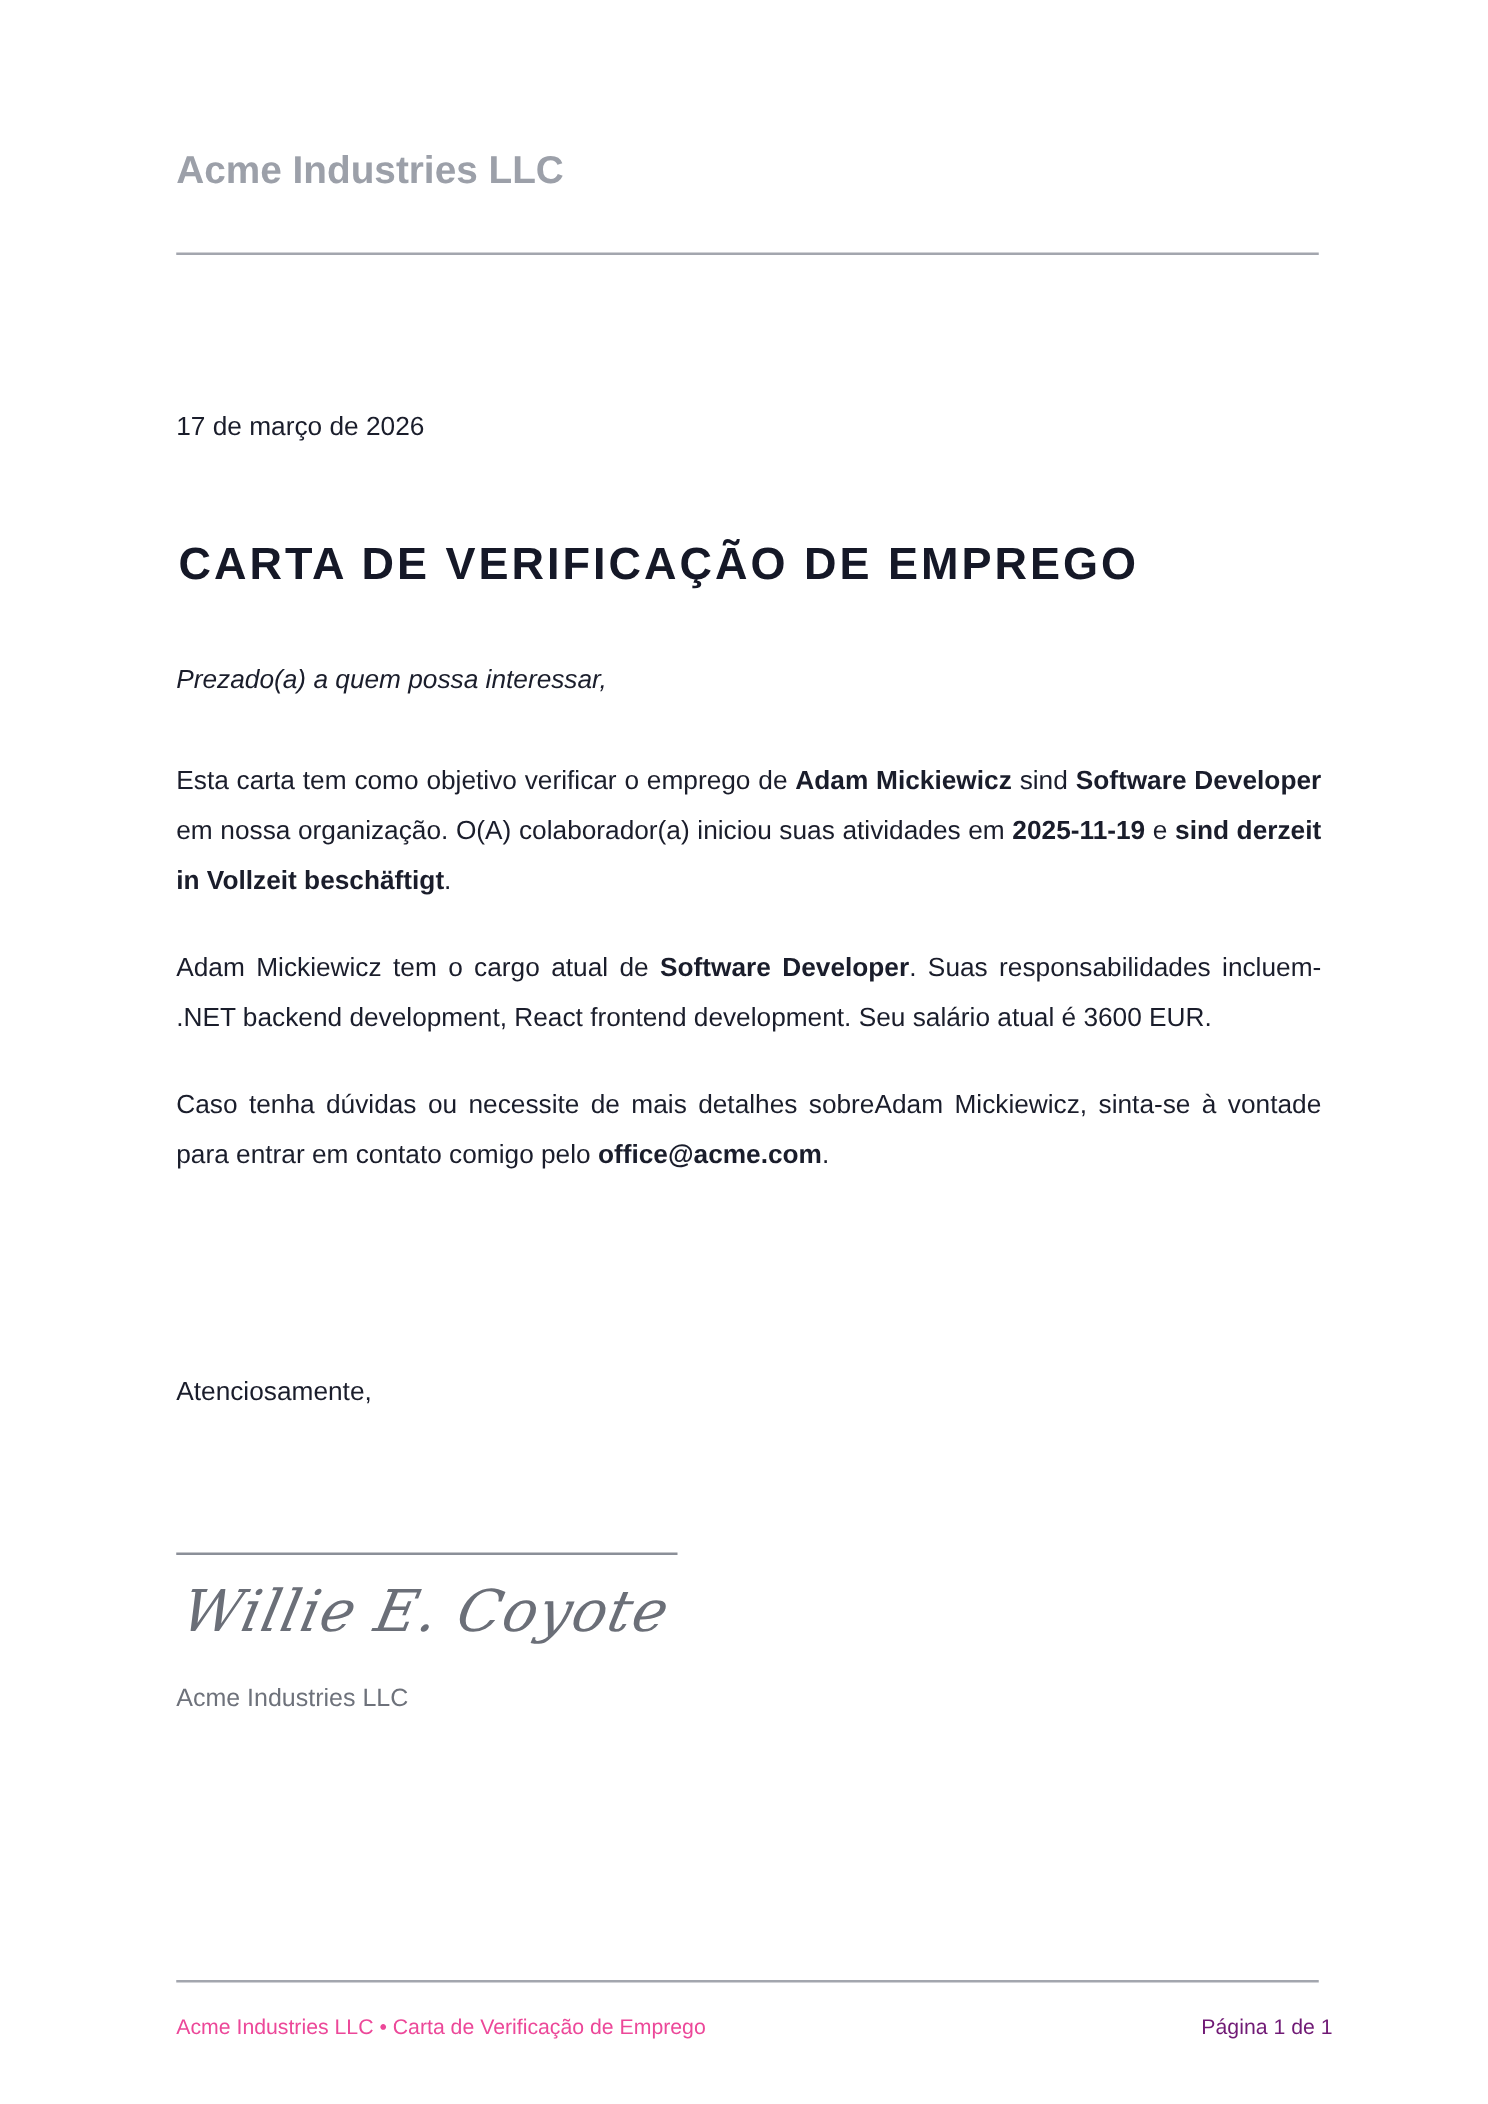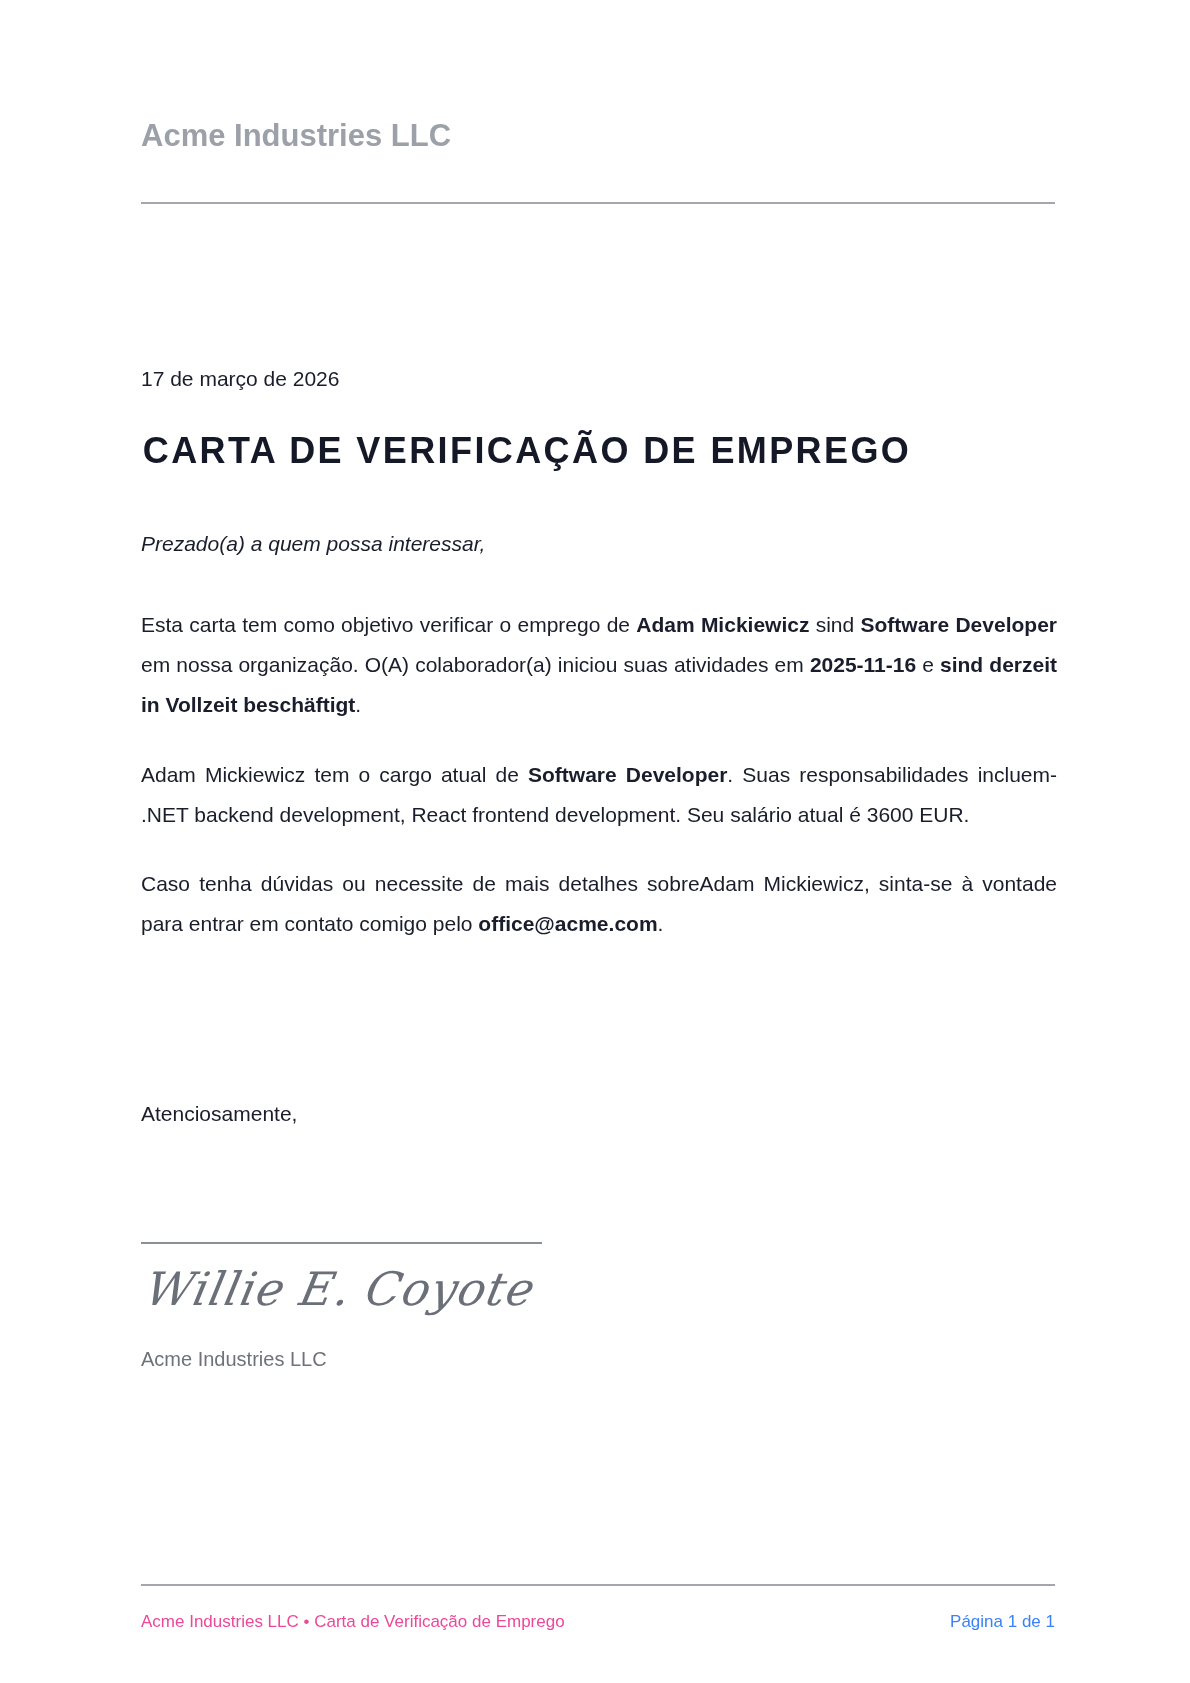--- a/index.html
+++ b/index.html
@@ -1,44 +1,44 @@
 <!DOCTYPE html>
 <html><head>
   <meta charset="utf-8">
   <style>
     html, body { margin: 0; padding: 0; background: #ffffff; }
     body { width: 1190px; height: 1683px; position: relative; overflow: hidden;
            font-family: "Liberation Sans", sans-serif; color: #1a1d2b; }
     .company-header { position: absolute; left: 141px; top: 118px; font-size: 31px; font-weight: bold; color: #9ca0a9; }
     .rule { position: absolute; left: 141px; width: 914px; height: 2px; background: #a3a6ae; }
-    .date { position: absolute; left: 141px; top: 367px; font-size: 21px; }
+    .date { position: absolute; left: 141px; top: 330px; font-size: 21px; }
     .title { position: absolute; left: 0; width: 1054px; top: 430px; text-align: center; font-size: 36px; font-weight: bold; letter-spacing: 2.4px; color: #151827; }
     .salutation { position: absolute; left: 141px; top: 532px; font-size: 21px; font-style: italic; }
     .para { position: absolute; left: 141px; width: 916px; font-size: 21px; line-height: 40px; text-align: justify; }
     .para b { font-weight: bold; }
     .closing { position: absolute; left: 141px; top: 1102px; font-size: 21px; }
     .sig-line { position: absolute; left: 141px; top: 1242px; width: 401px; height: 2px; background: #8b8f98; }
     .signature { position: absolute; left: 141px; top: 1262px; font-family: "DejaVu Serif", serif; font-style: italic; font-size: 46px; color: #6b6f78; letter-spacing: 1px; transform: skewX(-12deg); transform-origin: left bottom; }
     .sig-company { position: absolute; left: 141px; top: 1348px; font-size: 20px; color: #6e727b; }
     .footer-left { position: absolute; left: 141px; top: 1612px; font-size: 17px; color: #ec4899; }
-    .footer-right { position: absolute; right: 135px; top: 1612px; font-size: 17px; color: #3b82f6; }
+    .footer-right { position: absolute; right: 124px; top: 1612px; font-size: 17px; color: #701a75; }
   </style>
 </head>
 <body>
 
 <div class="company-header">Acme Industries LLC</div>
 <div class="rule" style="top:202px;"></div>
 
 <div class="date">17 de março de 2026</div>
 
 <div class="title">CARTA DE VERIFICAÇÃO DE EMPREGO</div>
 
 <div class="salutation">Prezado(a) a quem possa interessar,</div>
 
-<div class="para" style="top:605px;"><span>Esta carta tem como objetivo verificar o emprego de </span><b>Adam Mickiewicz</b><span> sind </span><b>Software Developer</b><span> em nossa organização. O(A) colaborador(a) iniciou suas atividades em </span><b>2025-11-16</b><span> e </span><b>sind derzeit in Vollzeit beschäftigt</b><span>.</span></div>
+<div class="para" style="top:605px;"><span>Esta carta tem como objetivo verificar o emprego de </span><b>Adam Mickiewicz</b><span> sind </span><b>Software Developer</b><span> em nossa organização. O(A) colaborador(a) iniciou suas atividades em </span><b>2025-11-19</b><span> e </span><b>sind derzeit in Vollzeit beschäftigt</b><span>.</span></div>
 
 <div class="para" style="top:755px;"><span>Adam Mickiewicz tem o cargo atual de </span><b>Software Developer</b><span>. Suas responsabilidades incluem- .NET backend development, React frontend development. Seu salário atual é 3600 EUR.</span></div>
 
 <div class="para" style="top:864px;"><span>Caso tenha dúvidas ou necessite de mais detalhes sobreAdam Mickiewicz, sinta-se à vontade para entrar em contato comigo pelo </span><b>office@acme.com</b><span>.</span></div>
 
 <div class="closing">Atenciosamente,</div>
 
 <div class="sig-line"></div>
 <div class="signature">Willie E. Coyote</div>
 <div class="sig-company">Acme Industries LLC</div>

